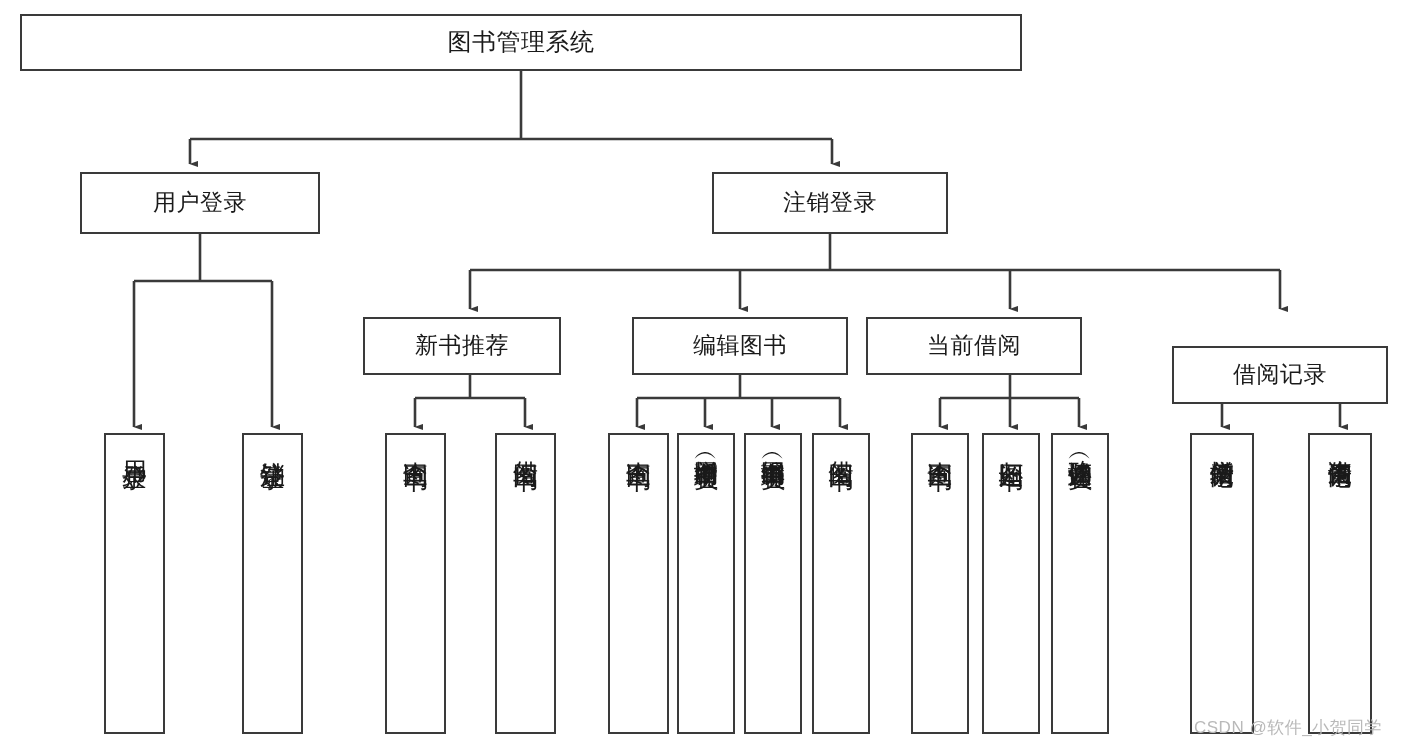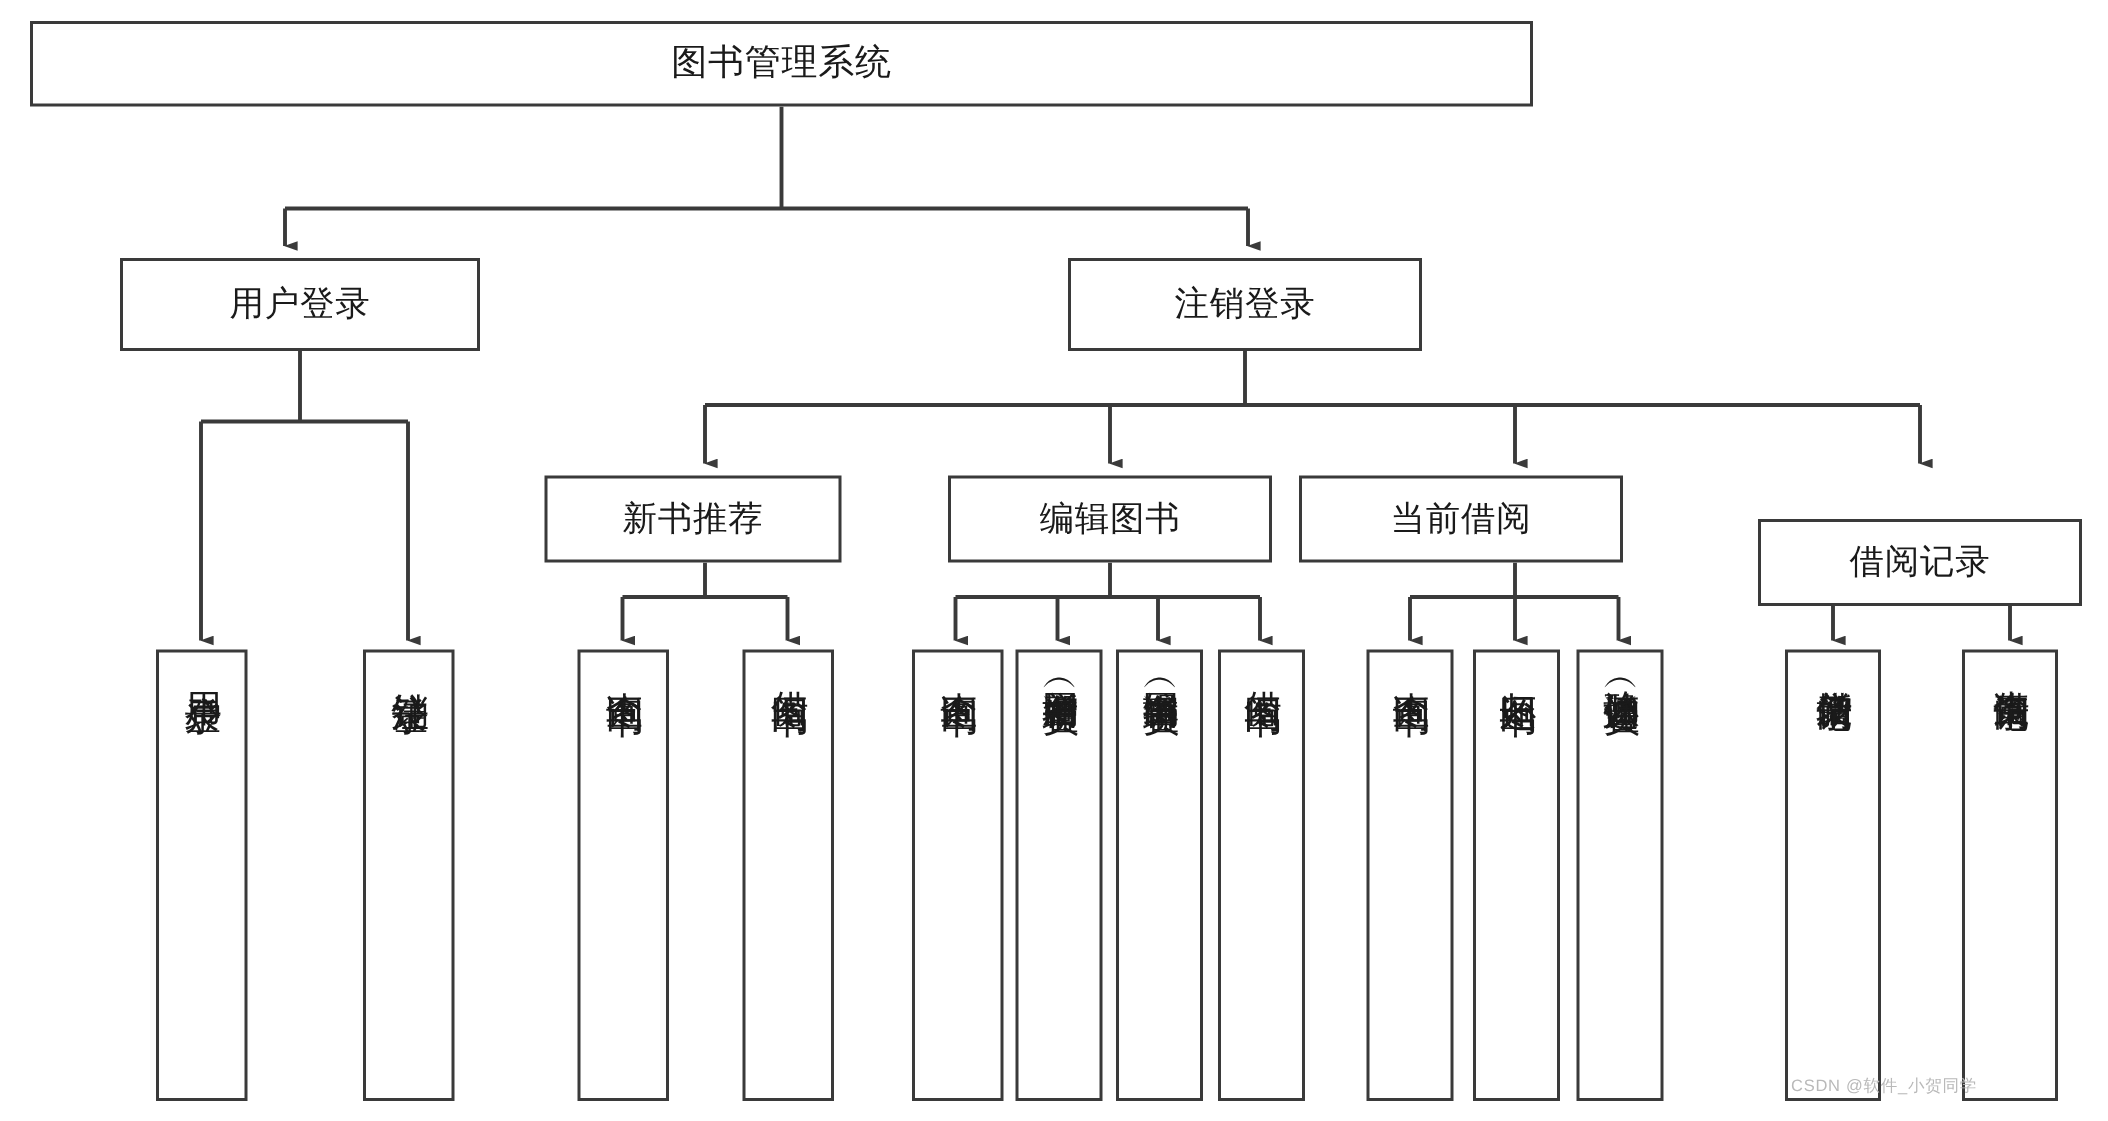--- a/index.html
+++ b/index.html
@@ -64,21 +64,21 @@
     line-height: 1.0;
     letter-spacing: 2px;
     white-space: nowrap;
   }
   .node.v.tall .node-label {
     font-size: 24px;
     letter-spacing: 1px;
   }
   .watermark {
     position: absolute;
-    font-size: 11px;
+    font-size: 17px;
     color: #b9b9b9;
     white-space: nowrap;
     letter-spacing: 0.5px;
   }
 </style>
 </head>
 <body>
 
 <div id="diagram-root">
 

